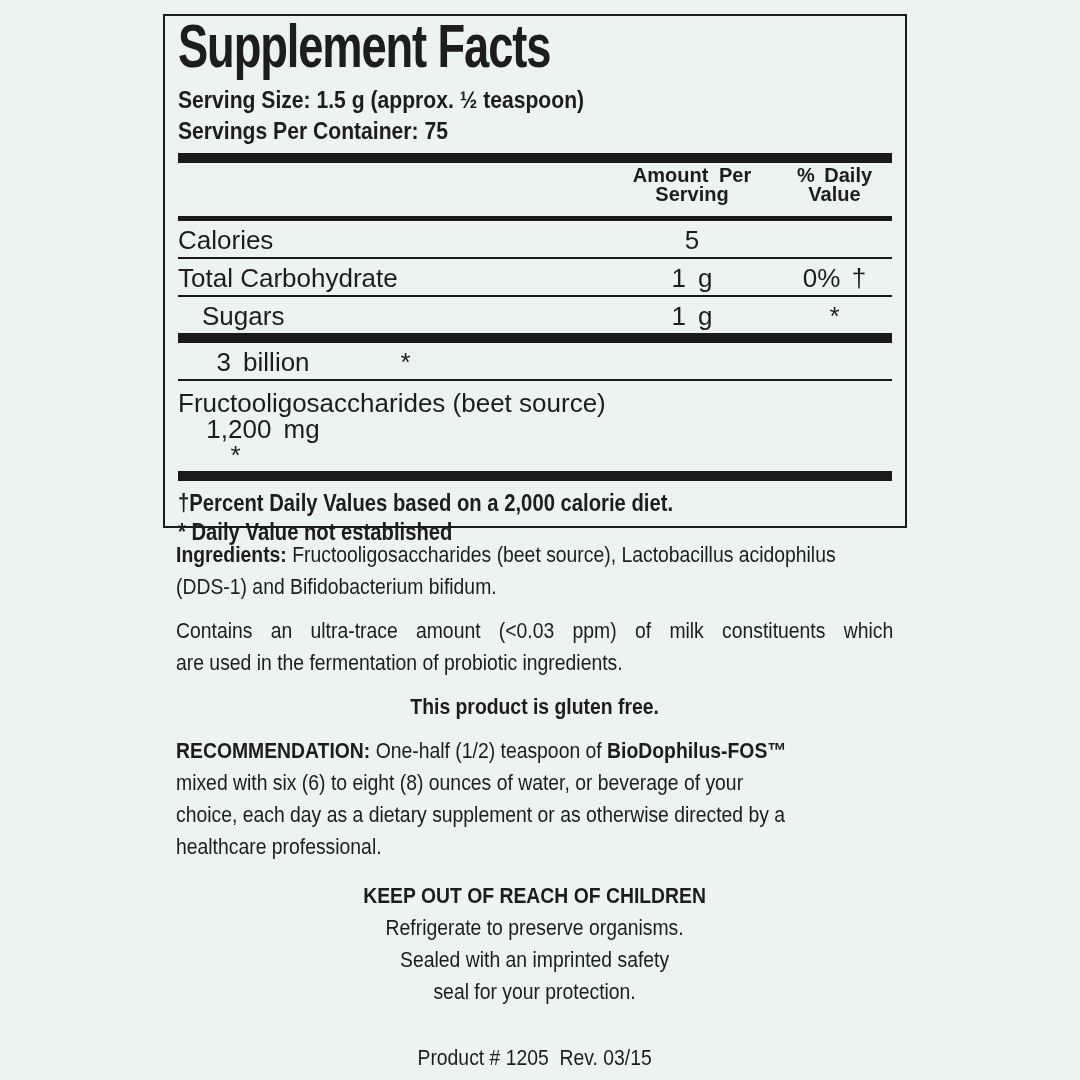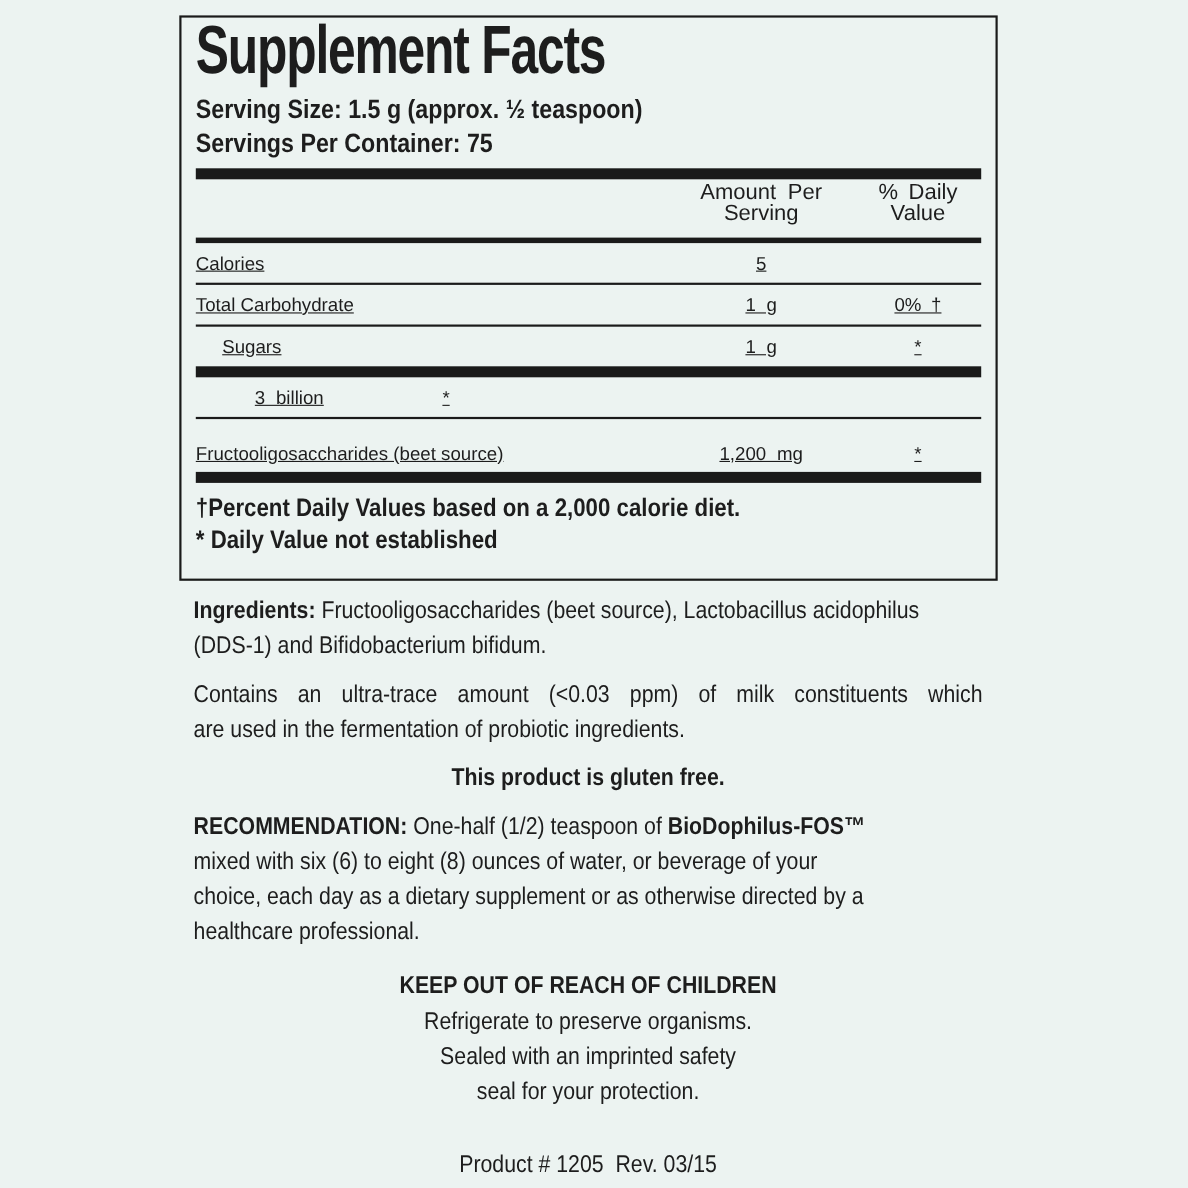--- a/index.html
+++ b/index.html
@@ -23,31 +23,31 @@
     font-size:62px;font-weight:bold;line-height:60px;margin-top:0;
     letter-spacing:-1.5px;white-space:nowrap;
     transform:scaleX(0.73);transform-origin:0 0;
   }
   .serving-block{
     margin-top:8px;font-weight:bold;font-size:24px;line-height:31px;
     white-space:nowrap;transform:scaleX(0.88);transform-origin:0 0;
   }
   .bar{height:10px;background:var(--rule);}
   .bar-top{margin-top:7px;}
-  .thead{display:flex;margin-top:3px;font-weight:normal;font-size:20px;line-height:19px;}
+  .thead{display:flex;margin-top:3px;font-weight:bold;font-size:20px;line-height:19px;}
   .col-label{flex:1;}
   .col-amount{width:170px;text-align:center;word-spacing:5px;}
   .col-dv{width:115px;text-align:center;word-spacing:4px;}
   .thead-rule{height:5px;background:var(--rule);margin-top:12px;}
   .trow{
-    display:flex;align-items:flex-start;font-size:17px;line-height:26px;
-    padding:6px 0 4px;border-bottom:2px solid var(--rule);text-decoration:underline;
+    display:flex;align-items:flex-start;font-size:26px;line-height:26px;
+    padding:6px 0 4px;border-bottom:2px solid var(--rule);
   }
   .trow.no-rule{border-bottom:none;}
-  .trow.pad-lg{padding:19px 0 3px;}
+  .trow.pad-lg{padding:9px 0 3px;flex-direction:column;}
   .indent{padding-left:24px;}
   .two-line .lbl-line{line-height:26px;}
   .two-line .lbl-line + .lbl-line{margin-top:7px;}
   .trow.organisms{padding:6px 0 4px;}
   .footnotes{
     margin-top:9px;font-weight:bold;font-size:23px;line-height:27px;
     white-space:nowrap;transform:scaleX(0.88);transform-origin:0 0;
   }
   .footnotes div+div{margin-top:2px;}
   

